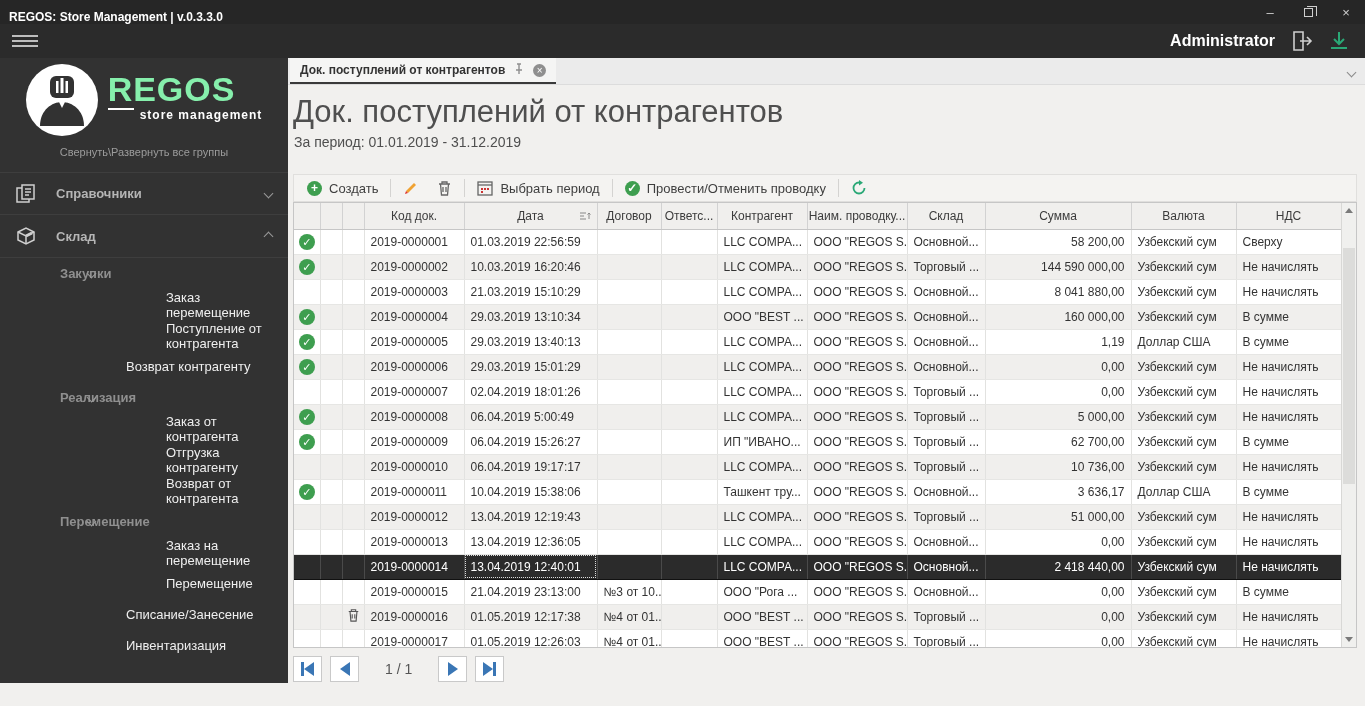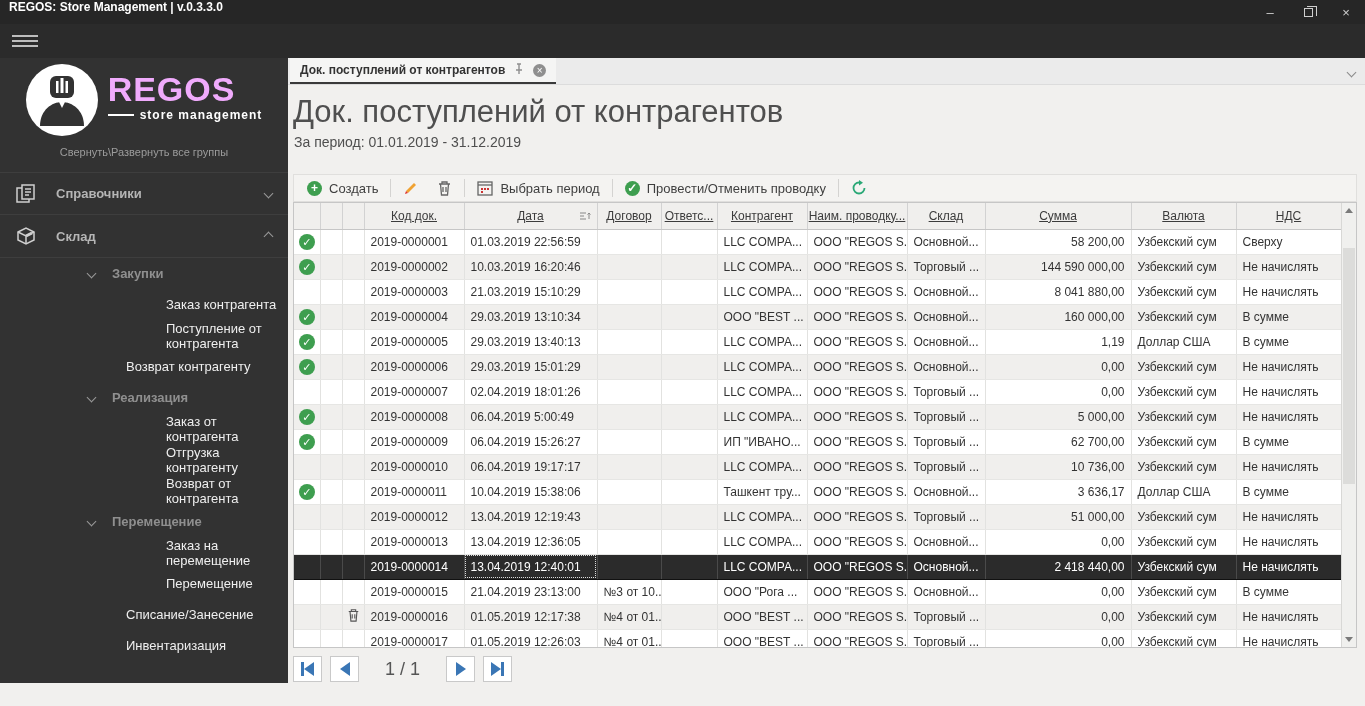--- a/index.html
+++ b/index.html
@@ -1,21 +1,21 @@
 <!DOCTYPE html>
 <html><head>
 <meta charset="utf-8">
 <style>
   * { margin:0; padding:0; box-sizing:border-box; }
   html,body { width:1365px; height:706px; overflow:hidden; }
   body { font-family:"Liberation Sans", sans-serif; background:#f1f0ee; position:relative; }
   .window { position:absolute; inset:0; width:1365px; height:706px; }
 
   
-  .titlebar { position:absolute; left:0; top:0; width:1365px; height:24px; background:#262626; color:#fff; display:flex; align-items:flex-start; }
+  .titlebar { position:absolute; left:0; top:0; width:1365px; height:24px; background:#262626; color:#fff; display:flex; align-items:flex-end; }
   .titlebar .title { font-size:12px; font-weight:bold; padding-left:9px; }
   .win-controls { margin-left:auto; display:flex; height:100%; }
   .win-btn { width:38px; height:100%; display:flex; align-items:center; justify-content:center; color:#cfcfcf; font-size:13px; cursor:default; }
   .restore-glyph { width:9px; height:9px; border:1px solid #cfcfcf; position:relative; }
   .restore-glyph:before { content:""; position:absolute; left:2px; top:-3px; width:9px; height:9px; border:1px solid #cfcfcf; border-left:none; border-bottom:none; }
 
   .topband { position:absolute; left:0; top:24px; width:1365px; height:34px; background:#2b2b2b; display:flex; align-items:center; }
   .hamburger { width:26px; margin-left:12px; cursor:pointer; }
   .hamburger div { height:2px; background:#bdbdbd; margin:3px 0; }
   .user-area { margin-left:auto; display:flex; align-items:center; gap:14px; padding-right:14px; }
@@ -24,32 +24,32 @@
 
   .statusbar { position:absolute; left:0; top:683px; width:1365px; height:23px; background:#252525; color:#e8e8e8; font-size:12px; display:flex; align-items:center; }
   .statusbar .seg { width:288px; padding-left:10px; height:100%; display:flex; align-items:center; border-right:1px solid #4a4a4a; white-space:nowrap; }
 
   
   .sidebar { position:absolute; left:0; top:58px; width:288px; height:625px; background:#323232; overflow:hidden; }
   .logo-block { padding:6px 0 0 0; text-align:center; }
   .logo-row { display:flex; align-items:flex-start; justify-content:center; gap:10px; }
   .logo-circle { width:72px; height:72px; border-radius:50%; background:#fff; position:relative; overflow:hidden; flex:0 0 auto; }
   .logo-text-col { text-align:left; padding-top:8px; }
-  .logo-name { color:#f0abfc; font-size:34px; font-weight:bold; letter-spacing:1px; line-height:34px; }
-  .logo-sub-row { display:flex; align-items:center; gap:6px; margin-top:2px; }
+  .logo-name { color:#86efac; font-size:34px; font-weight:bold; letter-spacing:1px; line-height:34px; }
+  .logo-sub-row { display:flex; align-items:flex-start; gap:6px; margin-top:2px; }
   .logo-sub-row .line { height:2px; width:26px; background:#fff; }
   .logo-sub { color:#fff; font-size:12px; font-weight:bold; letter-spacing:1px; }
   .collapse-hint { color:#9c9c9c; font-size:11px; text-align:center; margin-top:10px; cursor:pointer; }
 
   .menu { margin-top:14px; }
   .mi { display:flex; align-items:center; color:#e8e8e8; font-size:13px; cursor:pointer; position:relative; }
   .mi.root { height:43px; padding:0 16px 0 14px; color:#b5b5b5; font-weight:bold; border-bottom:1px solid #3e3e3e; }
   .mi.root:first-child { border-top:1px solid #3e3e3e; }
   .mi.root .mi-ico { width:24px; height:24px; margin-right:18px; display:flex; align-items:center; justify-content:center; }
-  .mi.subgroup { height:31px; padding-left:112px; color:#8f8f8f; font-weight:bold; }
+  .mi.subgroup { height:31px; padding-left:60px; color:#8f8f8f; font-weight:bold; }
   .mi.subgroup .chev { position:absolute; left:88px; }
   .mi.child1 { height:31px; padding-left:126px; color:#efefef; }
   .mi.child2 { height:31px; padding-left:166px; color:#efefef; }
   .chev { width:7px; height:7px; border-right:1.5px solid #9a9a9a; border-bottom:1.5px solid #9a9a9a; display:inline-block; }
   .chev.down { transform:rotate(45deg); }
   .chev.up { transform:rotate(-135deg); }
   .mi.root .chev { margin-left:auto; }
 
   
   .main { position:absolute; left:288px; top:58px; width:1077px; height:625px; background:#f1f0ee; }
@@ -64,21 +64,21 @@
   .page-period { position:absolute; left:6px; top:76px; font-size:14px; color:#4f4f4f; }
 
   .toolbar { position:absolute; left:5px; top:116px; width:1064px; height:28px; background:#f4f3f1; border:1px solid #e0dfdd; display:flex; align-items:center; padding:0 4px; }
   .tb-btn { display:flex; align-items:center; gap:7px; font-size:13px; color:#3f3f3f; padding:0 9px; height:24px; cursor:pointer; }
   .tb-sep { width:1px; height:18px; background:#d4d3d1; margin:0 3px; }
   .round-ico { width:15px; height:15px; border-radius:50%; color:#fff; font-size:12px; line-height:15px; text-align:center; font-weight:bold; }
 
   
   .grid { position:absolute; left:5px; top:144px; width:1064px; height:446px; border:1px solid #c6c6c6; background:#fff; overflow:hidden; }
   table { border-collapse:collapse; table-layout:fixed; width:1047px; }
-  th { height:26px; background:#f0efed; border-right:1px solid #d2d2d2; border-bottom:1px solid #c6c6c6; font-size:12px; font-weight:normal; color:#3c3c3c; text-align:center; white-space:nowrap; overflow:hidden; position:relative;text-decoration:underline; }
+  th { height:26px; background:#f0efed; border-right:1px solid #d2d2d2; border-bottom:1px solid #c6c6c6; font-size:12px; font-weight:normal; color:#3c3c3c; text-align:center; white-space:nowrap; overflow:hidden; position:relative; }
   td { height:25px; border-right:1px solid #e2e2e0; border-bottom:1px solid #e6e6e4; font-size:12px; color:#333; padding:0 6px; white-space:nowrap; overflow:hidden; }
   tr.odd td { background:#fff; }
   tr.even td { background:#f0efed; }
   tr.selected td { background:#2b2b2b !important; color:#fff; border-right-color:#4a4a4a; border-bottom-color:#111; }
   td.right { text-align:right; }
   td.center { text-align:center; padding:0; }
   .focus-cell { outline:1px dotted #dcdcdc; outline-offset:-2px;margin-left:19px; }
   .check-ico { width:16px; height:16px; border-radius:50%; background:#3e9e4f; color:#fff; display:inline-block; font-size:11px; line-height:16px; text-align:center; vertical-align:middle; }
   .sort-ico { position:absolute; right:6px; top:8px; }
 
@@ -87,21 +87,21 @@
   .tri-up { width:0; height:0; border-left:4px solid transparent; border-right:4px solid transparent; border-bottom:5px solid #7a7a7a; }
   .tri-down { width:0; height:0; border-left:4px solid transparent; border-right:4px solid transparent; border-top:5px solid #7a7a7a; }
   .vs-thumb { position:absolute; left:1px; top:45px; width:12px; height:236px; background:#dcdcda; cursor:pointer; }
 
   
   .pager { position:absolute; left:5px; top:596px; height:30px; display:flex; align-items:center; gap:8px; }
   .pg-btn { width:29px; height:26px; background:#fff; border:1px solid #c9c9c9; display:flex; align-items:center; justify-content:center; cursor:pointer; }
   .tri-r { width:0; height:0; border-top:7px solid transparent; border-bottom:7px solid transparent; border-left:10px solid #3a76b5; }
   .tri-l { width:0; height:0; border-top:7px solid transparent; border-bottom:7px solid transparent; border-right:10px solid #3a76b5; }
   .bar-v { width:3px; height:14px; background:#3a76b5; }
-  .pg-label { font-size:18px; color:#555; margin:8px 18px; }
+  .pg-label { font-size:14px; color:#555; margin:8px 18px; }
 </style>
 </head>
 <body>
 
 <div class="window">
 
   <div class="titlebar">
     <div class="title">REGOS: Store Management | v.0.3.3.0</div>
     <div class="win-controls">
       <div class="win-btn">–</div>
@@ -111,20 +111,35 @@
       <div class="win-btn">×</div>
     </div>
   </div>
 
   <div class="topband">
     <div class="hamburger">
         <div></div>
         <div></div>
         <div></div>
       </div>
+    <div class="user-area">
+      <div class="user-name">Administrator</div>
+      <div class="icon-btn">
+        <svg width="24" height="24" viewBox="0 0 24 24">
+            <path d="M5 3h9v18H5z" fill="none" stroke="#cfcfcf" stroke-width="1.6"></path>
+            <path d="M11 12h10M18 8l4 4-4 4" fill="none" stroke="#cfcfcf" stroke-width="1.6"></path>
+          </svg>
+      </div>
+      <div class="icon-btn">
+        <svg width="24" height="24" viewBox="0 0 24 24">
+            <path d="M12 3v11M7 10l5 5 5-5" fill="none" stroke="#2aa876" stroke-width="2"></path>
+            <path d="M4 19h16" stroke="#2aa876" stroke-width="2"></path>
+          </svg>
+      </div>
+    </div>
   </div>
 
   <div class="sidebar">
     <div class="logo-block">
       <div class="logo-row">
         <div class="logo-circle">
           <svg width="72" height="72" viewBox="0 0 72 72">
             <rect x="24" y="12" width="24" height="22" rx="6" fill="#323232"></rect>
             <rect x="30" y="17" width="2.5" height="12" fill="#fff"></rect>
             <rect x="34.5" y="14" width="3" height="15" fill="#fff"></rect>
@@ -164,21 +179,21 @@
             </svg>
           </span>
           <span>Склад</span>
           <span class="chev up"></span>
         </div>
         <div class="mi subgroup">
           <span class="chev down"></span>
           <span>Закупки</span>
         </div>
         <div class="mi child2">
-          <span>Заказ контрагента</span>
+          <span>Заказ перемещение</span>
         </div>
         <div class="mi child2">
           <span>Поступление от контрагента</span>
         </div>
         <div class="mi child1">
           <span>Возврат контрагенту</span>
         </div>
         <div class="mi subgroup">
           <span class="chev down"></span>
           <span>Реализация</span>

